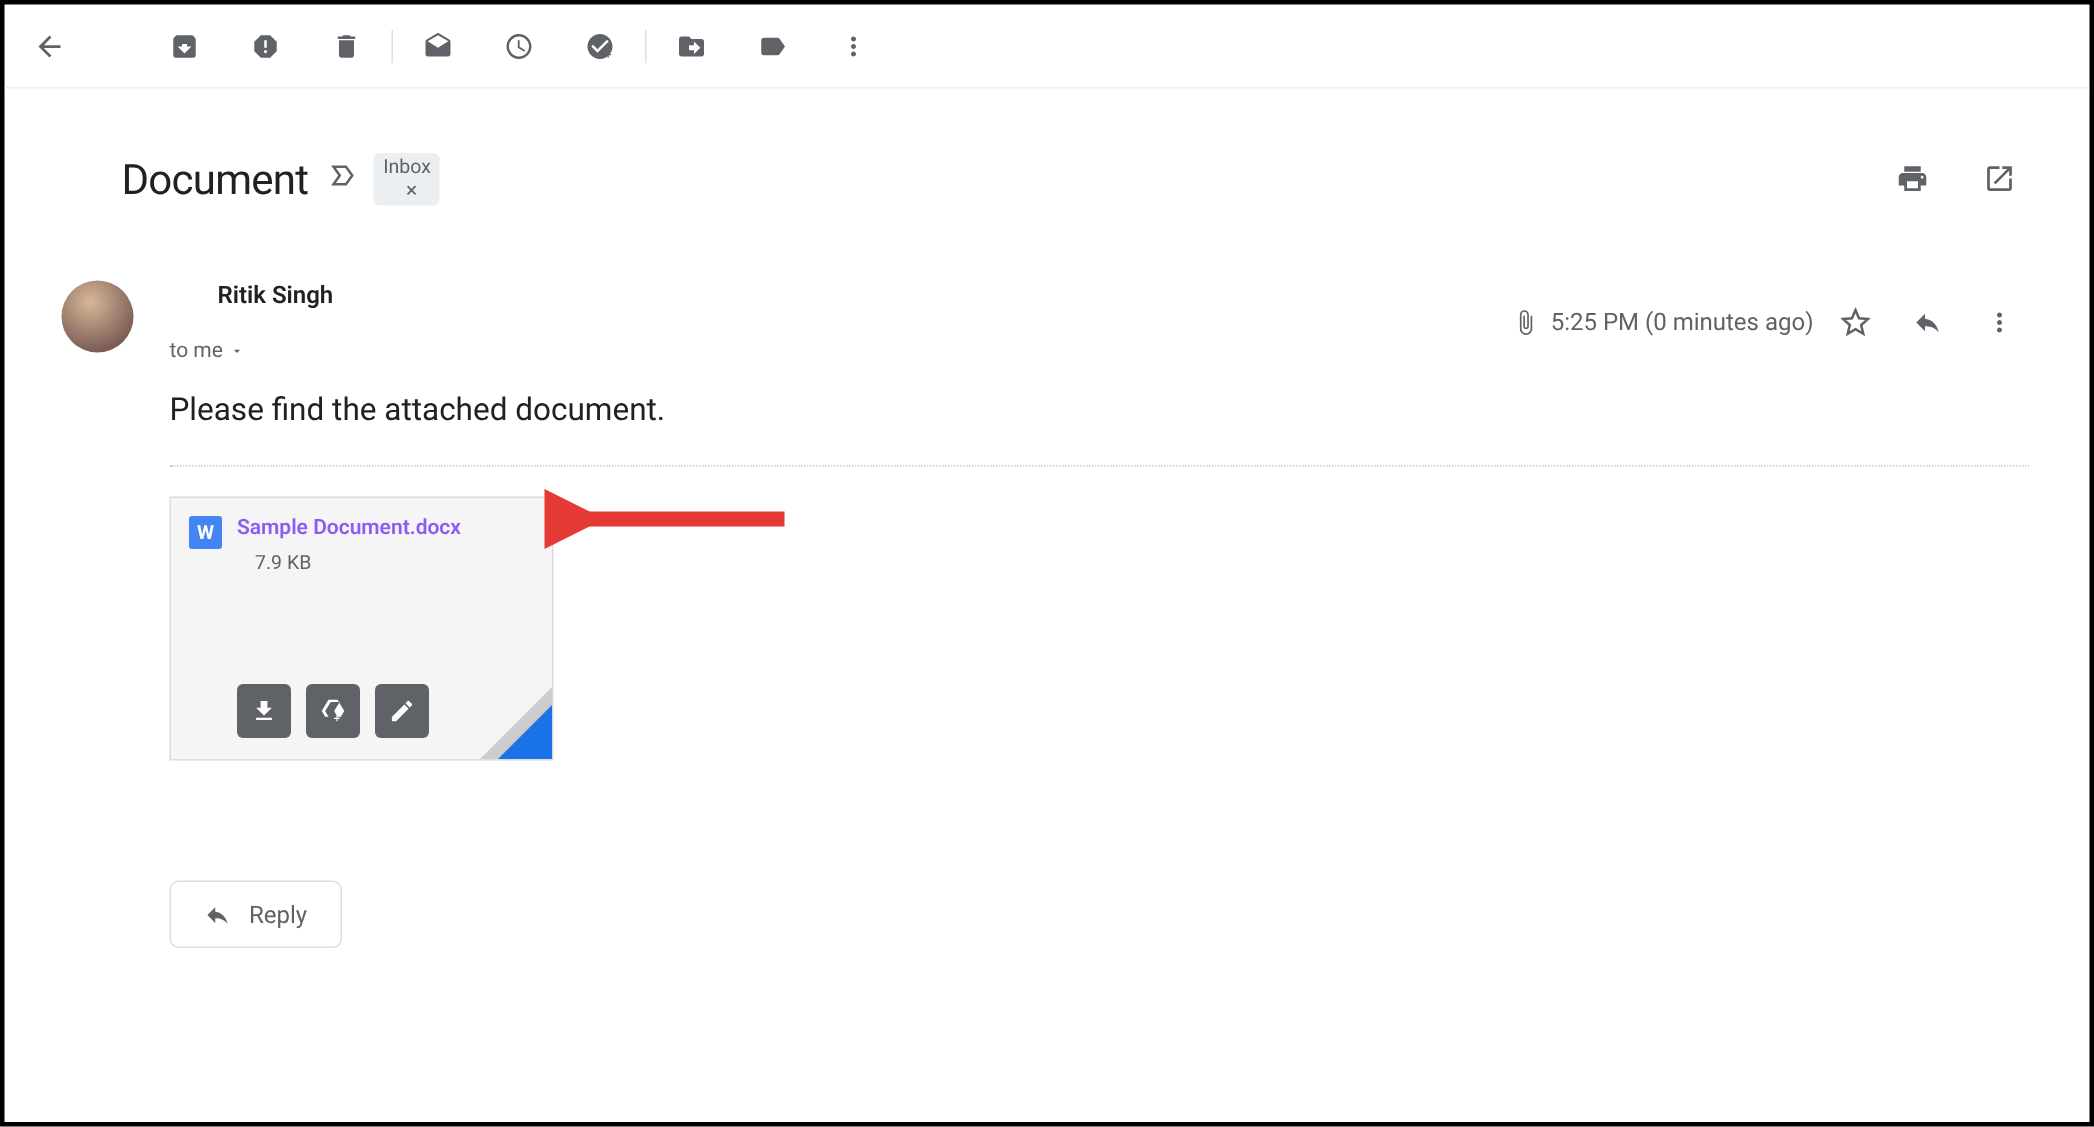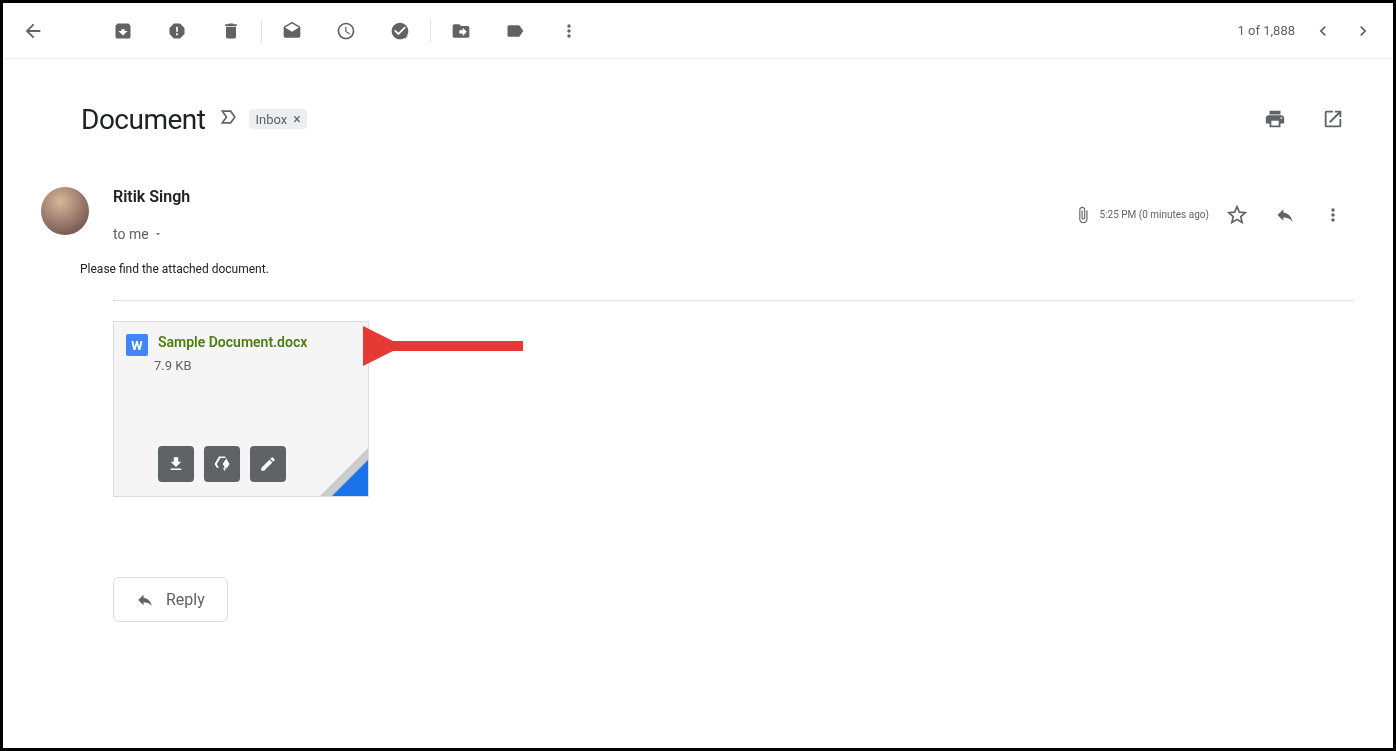--- a/index.html
+++ b/index.html
@@ -32,49 +32,49 @@
   .icon-btn.nav svg { width: 22px; height: 22px; }
   .sep { width: 1px; height: 22px; background: #e0e0e0; margin: 0 10px; }
   .pager { font-size: 13px; color: #5f6368; margin-right: 8px; }
 
   .content { padding: 20px 40px 20px 24px; }
   .subject-row { display: flex; align-items: center; margin-left: 54px; margin-top: 20px; }
   .subject { font-size: 28px; color: #202124; font-weight: 400; letter-spacing: -0.5px; }
   .important-chev { margin-left: 14px; margin-right: 10px; }
   .label-chip {
     background: #eceff1; color: #5f6368; font-size: 13px;
-    padding: 2px 6px; border-radius: 4px; display: inline-flex; align-items: center;
+    padding: 2px 6px; border-radius: 4px; display: inline-flex; align-items: center; flex-direction: column;
   }
   .label-chip .x { margin-left: 6px; font-size: 14px; cursor: pointer; }
   .subject-actions { margin-left: auto; display: flex; gap: 18px; }
   .subject-actions .icon-btn svg { width: 22px; height: 22px; }
 
   .msg-header { display: flex; margin-top: 48px; }
   .avatar {
     width: 48px; height: 48px; border-radius: 50%; background: #8d6e63;
     background: radial-gradient(circle at 40% 30%, #d7b899, #8d6e63 60%, #5d4037);
     flex-shrink: 0; margin-left: 14px; margin-right: 24px;
   }
   .sender-block { flex: 0 0 auto; }
-  .sender-name { font-size: 16px; font-weight: 600; color: #202124; }
+  .sender-name { font-size: 16px; font-weight: 600; color: #202124; margin-left: 32px; }
   .recipients { font-size: 14px; color: #5f6368; margin-top: 20px; display: flex; align-items: center; gap: 4px; cursor: pointer; }
-  .msg-meta { margin-left: auto; display: flex; align-items: center; gap: 8px; color: #5f6368; font-size: 10px; justify-content: center; }
+  .msg-meta { margin-left: auto; display: flex; align-items: center; gap: 8px; color: #5f6368; font-size: 16px; justify-content: center; }
   .msg-meta .icon-btn { width: 40px; height: 40px; }
 
-  .msg-body { margin-left: 53px; margin-top: 20px; font-size: 12px; color: #202124; }
+  .msg-body { margin-left: 86px; margin-top: 20px; font-size: 21px; color: #202124; }
   .divider { margin-left: 86px; margin-top: 24px; border-top: 1px dotted #ccc; }
 
   .attachment {
     margin-left: 86px; margin-top: 20px; width: 256px; height: 176px;
     border: 1px solid #dadce0; background: #f5f5f5; position: relative; cursor: pointer;
   }
   .attachment .att-head { display: flex; align-items: flex-start; padding: 12px 12px 0 12px; gap: 10px; }
   .att-icon { width: 22px; height: 22px; background: #4285f4; color: #fff; font-size: 13px; font-weight: 700; display: flex; align-items: center; justify-content: center; border-radius: 2px; flex-shrink: 0; }
-  .att-name { font-size: 14px; font-weight: 600; color: #4d7c0f; }
-  .att-size { font-size: 13px; color: #5f6368; margin-left: 40px; margin-top: 2px; }
+  .att-name { font-size: 14px; font-weight: 600; color: #8b5cf6; }
+  .att-size { font-size: 13px; color: #5f6368; margin-left: 56px; margin-top: 2px; }
   .att-actions { position: absolute; left: 44px; bottom: 14px; display: flex; gap: 10px; }
   .att-btn { width: 36px; height: 36px; background: #5f6368; border-radius: 4px; display: flex; align-items: center; justify-content: center; cursor: pointer; }
   .att-btn svg { width: 18px; height: 18px; fill: #fff; }
   .att-corner {
     position: absolute; right: 0; bottom: 0; width: 0; height: 0;
     border-style: solid; border-width: 0 0 36px 36px;
     border-color: transparent transparent #1a73e8 transparent;
   }
   .att-corner-shade {
     position: absolute; right: 0; bottom: 0; width: 0; height: 0;
@@ -140,33 +140,20 @@
         </svg>
     </div>
     <div class="icon-btn" style="margin-left:14px;">
       <svg viewBox="0 0 24 24">
           <path d="M17.63 5.84C17.27 5.33 16.67 5 16 5L5 5.01C3.9 5.01 3 5.9 3 7v10c0 1.1.9 1.99 2 1.99L16 19c.67 0 1.27-.33 1.63-.84L22 12l-4.37-6.16z"></path>
         </svg>
     </div>
     <div class="icon-btn" style="margin-left:14px;">
       <svg viewBox="0 0 24 24">
           <path d="M12 8c1.1 0 2-.9 2-2s-.9-2-2-2-2 .9-2 2 .9 2 2 2zm0 2c-1.1 0-2 .9-2 2s.9 2 2 2 2-.9 2-2-.9-2-2-2zm0 6c-1.1 0-2 .9-2 2s.9 2 2 2 2-.9 2-2-.9-2-2-2z"></path>
-        </svg>
-    </div>
-  </div>
-  <div class="right">
-    <span class="pager">1 of 1,888</span>
-    <div class="icon-btn">
-      <svg viewBox="0 0 24 24">
-          <path d="M15.41 7.41L14 6l-6 6 6 6 1.41-1.41L10.83 12z"></path>
-        </svg>
-    </div>
-    <div class="icon-btn">
-      <svg viewBox="0 0 24 24">
-          <path d="M10 6L8.59 7.41 13.17 12l-4.58 4.59L10 18l6-6z"></path>
         </svg>
     </div>
   </div>
 </div>
 
 <div class="content">
   <div class="subject-row">
     <span class="subject">Document</span>
     <span class="important-chev">
       <svg width="20" height="20" viewBox="0 0 24 24">

